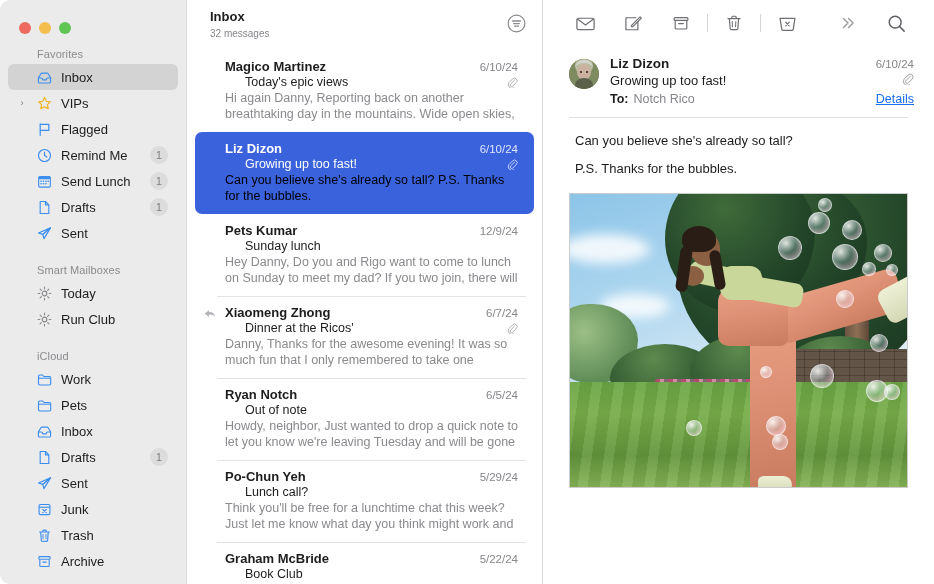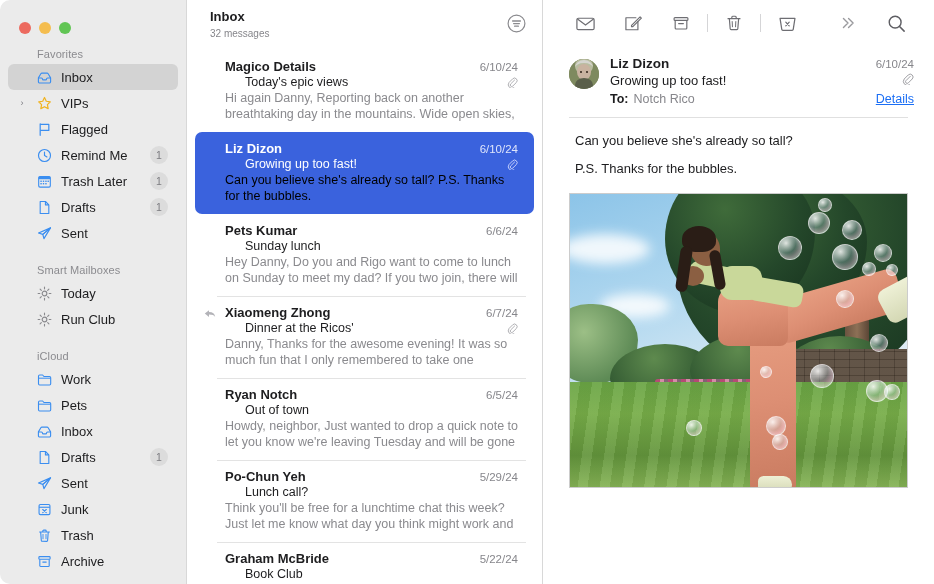--- a/index.html
+++ b/index.html
@@ -313,21 +313,21 @@
                 <rect x="3.6" y="7" width="1.5" height="1.5"></rect>
                 <rect x="6.2" y="7" width="1.5" height="1.5"></rect>
                 <rect x="8.8" y="7" width="1.5" height="1.5"></rect>
                 <rect x="11.2" y="7" width="1.5" height="1.5"></rect>
                 <rect x="3.6" y="9.6" width="1.5" height="1.5"></rect>
                 <rect x="6.2" y="9.6" width="1.5" height="1.5"></rect>
                 <rect x="8.8" y="9.6" width="1.5" height="1.5"></rect>
               </g>
             </svg>
           </span>
-          <span class="sb-label">Trash Later</span>
+          <span class="sb-label">Send Lunch</span>
           <span class="sb-badge">1</span>
         </div>
         <div class="sb-item">
           <span class="sb-disc"></span>
           <span class="sb-ico">
             <svg width="15" height="15" viewBox="0 0 16 16">
               <path d="M3.4 1.6 h5.6 l3.6 3.6 v9.2 h-9.2 z" fill="none" stroke="#3b8ef0" stroke-width="1.2" stroke-linejoin="round"></path>
               <path d="M9 1.6 v3.6 h3.6" fill="none" stroke="#3b8ef0" stroke-width="1.2" stroke-linejoin="round"></path>
             </svg>
           </span>
@@ -467,21 +467,21 @@
           <circle cx="9.5" cy="9.5" r="8.4" fill="none" stroke="#8a8a8e" stroke-width="1.2"></circle>
           <line x1="5.6" y1="7" x2="13.4" y2="7" stroke="#8a8a8e" stroke-width="1.3" stroke-linecap="round"></line>
           <line x1="6.6" y1="9.6" x2="12.4" y2="9.6" stroke="#8a8a8e" stroke-width="1.3" stroke-linecap="round"></line>
           <line x1="7.6" y1="12.2" x2="11.4" y2="12.2" stroke="#8a8a8e" stroke-width="1.3" stroke-linecap="round"></line>
         </svg>
       </div>
     </div>
     <div class="msg-list" id="msg-list">
         <div class="msg-row">
           <div class="msg-top">
-            <span class="msg-from">Magico Details</span>
+            <span class="msg-from">Magico Martinez</span>
             <span class="msg-date">6/10/24</span>
           </div>
           <div class="msg-subject-row">
             <span class="msg-subject">Today's epic views</span>
             <span class="clip">
               <svg width="11" height="11" viewBox="0 0 12 12">
                 <path d="M8.6 3 L4 7.6 a1.6 1.6 0 0 0 2.3 2.3 L10.2 6 a2.8 2.8 0 0 0 -4 -4 L2.2 6 a4 4 0 0 0 5.6 5.6" fill="none" stroke="#a8a8ad" stroke-width="1"></path>
               </svg>
             </span>
           </div>
@@ -498,21 +498,21 @@
               <svg width="11" height="11" viewBox="0 0 12 12">
                 <path d="M8.6 3 L4 7.6 a1.6 1.6 0 0 0 2.3 2.3 L10.2 6 a2.8 2.8 0 0 0 -4 -4 L2.2 6 a4 4 0 0 0 5.6 5.6" fill="none" stroke="#cfd9ff" stroke-width="1"></path>
               </svg>
             </span>
           </div>
           <div class="msg-preview">Can you believe she's already so tall? P.S. Thanks for the bubbles.</div>
         </div>
         <div class="msg-row">
           <div class="msg-top">
             <span class="msg-from">Pets Kumar</span>
-            <span class="msg-date">6/6/24</span>
+            <span class="msg-date">12/9/24</span>
           </div>
           <div class="msg-subject-row">
             <span class="msg-subject">Sunday lunch</span>
             <span class="clip"></span>
           </div>
           <div class="msg-preview">Hey Danny, Do you and Rigo want to come to lunch on Sunday to meet my dad? If you two join, there will be 6 of us total. W…</div>
         </div>
         <div class="msg-row">
           <span class="reply-flag"><svg width="14" height="14" viewBox="0 0 14 14">
               <path d="M6 3.2 L1.8 6.6 L6 10 V7.6 c3.4 0 5 .8 6.2 2.4 -.4 -3.4 -2.4 -5 -6.2 -5 z" fill="#b3b3b8"></path>
@@ -530,21 +530,21 @@
             </span>
           </div>
           <div class="msg-preview">Danny, Thanks for the awesome evening! It was so much fun that I only remembered to take one picture, but at least it's a…</div>
         </div>
         <div class="msg-row">
           <div class="msg-top">
             <span class="msg-from">Ryan Notch</span>
             <span class="msg-date">6/5/24</span>
           </div>
           <div class="msg-subject-row">
-            <span class="msg-subject">Out of town</span>
+            <span class="msg-subject">Out of note</span>
             <span class="clip"></span>
           </div>
           <div class="msg-preview">Howdy, neighbor, Just wanted to drop a quick note to let you know we're leaving Tuesday and will be gone for 5 nights, if…</div>
         </div>
         <div class="msg-row">
           <div class="msg-top">
             <span class="msg-from">Po-Chun Yeh</span>
             <span class="msg-date">5/29/24</span>
           </div>
           <div class="msg-subject-row">

